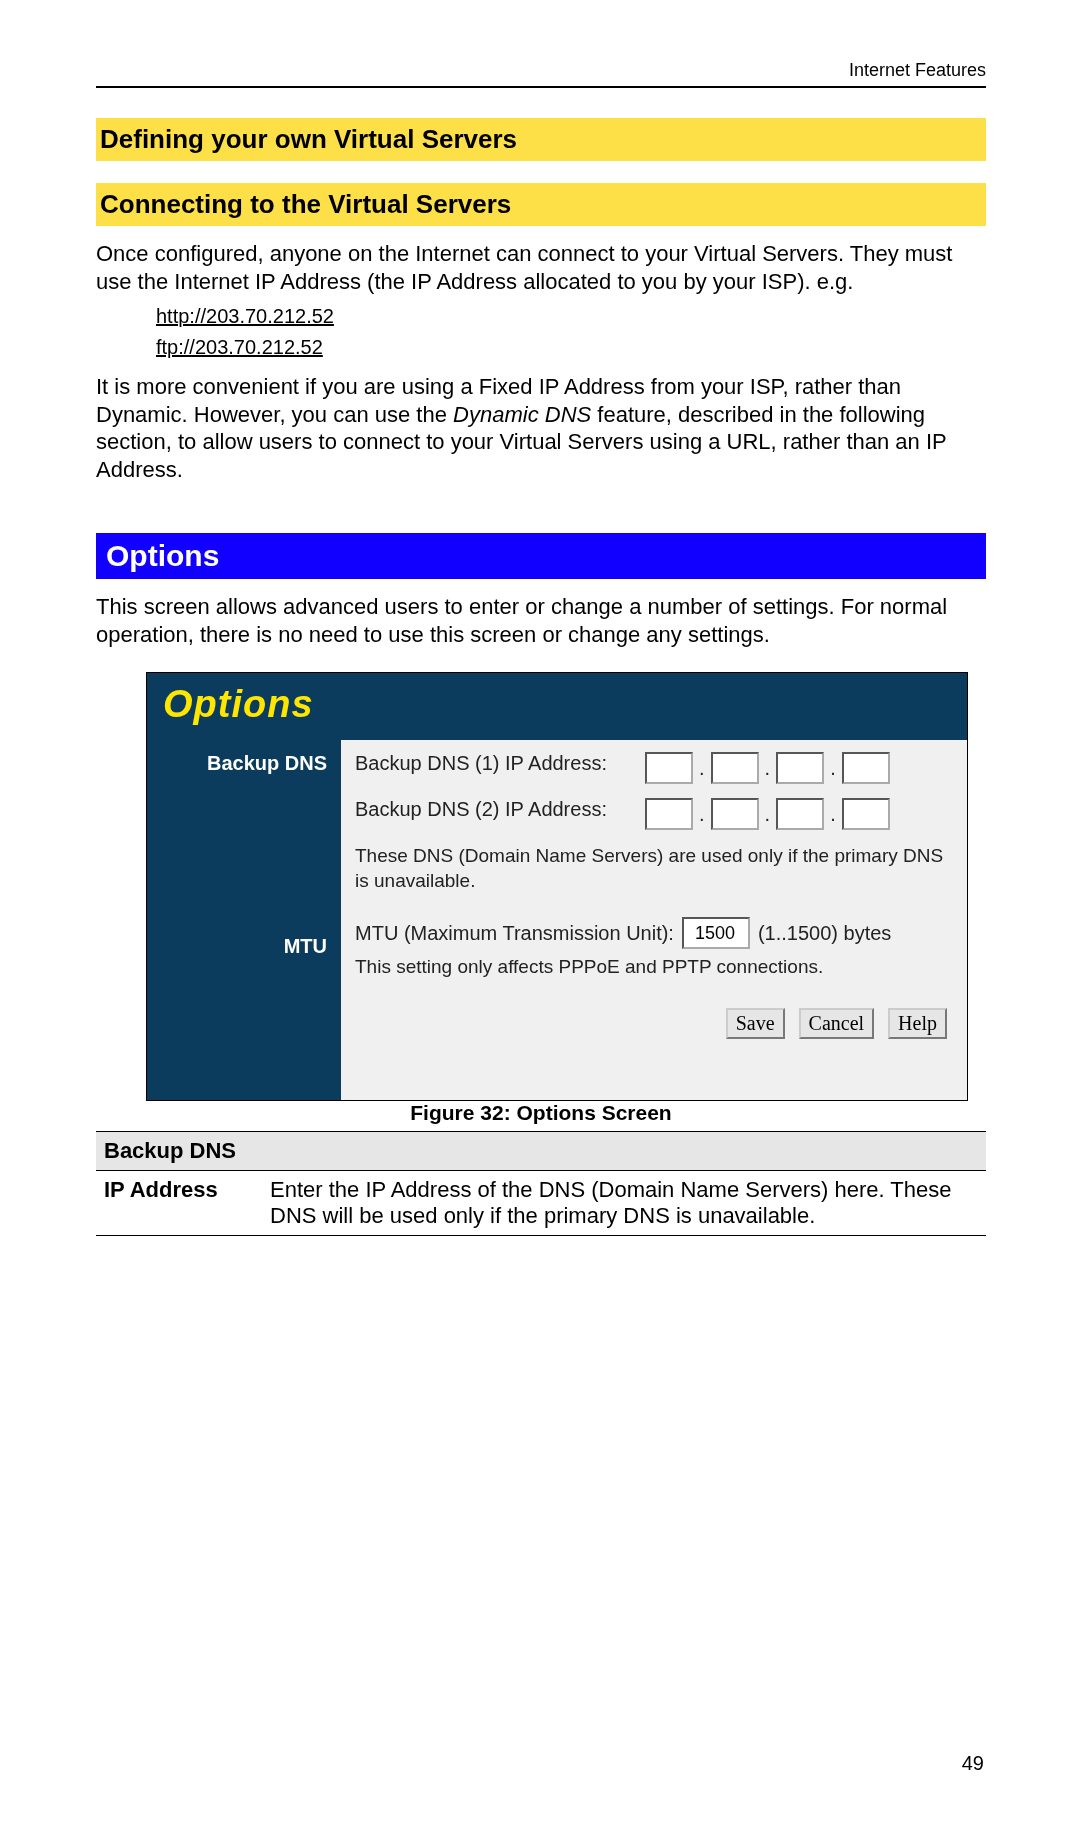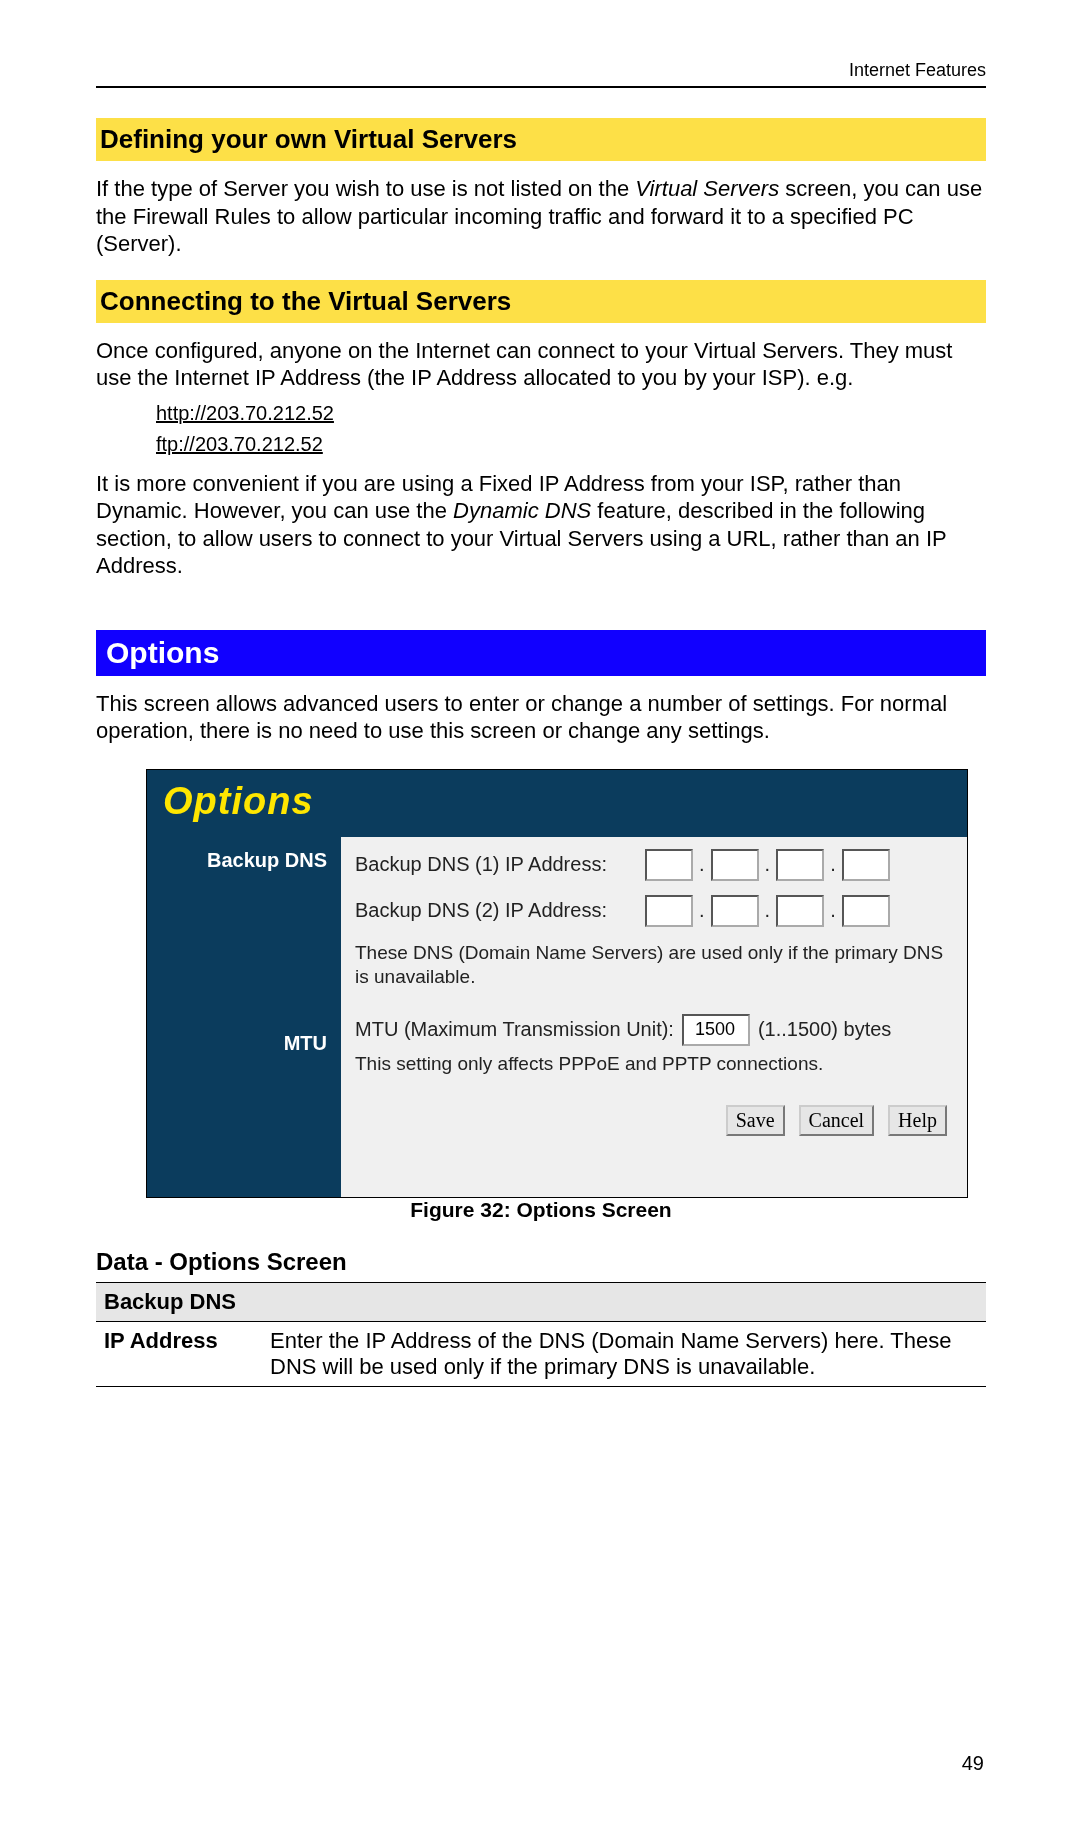--- a/index.html
+++ b/index.html
@@ -87,21 +87,21 @@
   .opt-left .lbl-backup { position: absolute; top: 12px; right: 14px; font-weight: bold; }
   .opt-left .lbl-mtu    { position: absolute; top: 195px; right: 14px; font-weight: bold; }
   .opt-right {
     flex: 1;
     background: #f0f0f0;
     padding: 12px 14px 14px 14px;
     font-family: Arial, Helvetica, sans-serif;
     font-size: 20px;
     color: #222;
   }
-  .row { display: flex; align-items: center; margin-bottom: 14px; }
+  .row { display: flex; margin-bottom: 14px; }
   .row-label { flex: 0 0 290px; }
   .ipgroup { display: flex; gap: 4px; align-items: center; }
   .ipgroup input {
     width: 40px; height: 26px; border: 2px inset #aaa; background: #fff;
     font-size: 16px;
   }
   .dot { margin: 0 2px; }
   .note { font-size: 19px; margin-top: 6px; line-height: 1.3; }
   .mtu-row { display: flex; align-items: center; margin-top: 24px; }
   .mtu-input {
@@ -155,23 +155,20 @@
 </style>
 </head>
 <body>
 
 <div class="page">
 
   <div class="header-label">Internet Features</div>
   <hr class="header-rule">
 
   <div class="sec-heading">Defining your own Virtual Servers</div>
-  <div class="body-text">
-    <span>If the type of Server you wish to use is not listed on the </span><span class="italic">Virtual Servers</span><span> screen, you can use the Firewall Rules to allow particular incoming traffic and forward it to a specified PC (Server).</span>
-  </div>
 
   <div class="sec-heading">Connecting to the Virtual Servers</div>
   <div class="body-text">Once configured, anyone on the Internet can connect to your Virtual Servers. They must use the Internet IP Address (the IP Address allocated to you by your ISP). e.g.</div>
   <div class="url-block">
     <div>http://203.70.212.52</div>
     <div>ftp://203.70.212.52</div>
   </div>
   <div class="body-text">
     <span>It is more convenient if you are using a Fixed IP Address from your ISP, rather than Dynamic.  However, you can use the </span><span class="italic">Dynamic DNS</span><span> feature, described in the following section, to allow users to connect to your Virtual Servers using a URL, rather than an IP Address.</span>
   </div>
@@ -224,21 +221,20 @@
           <button class="btn">Save</button>
           <button class="btn">Cancel</button>
           <button class="btn">Help</button>
         </div>
       </div>
     </div>
   </div>
 
   <div class="fig-caption">Figure 32: Options Screen</div>
 
-  <div class="sub-heading">Data - Options Screen</div>
   <table class="data">
     <tbody>
         <tr>
           <th class="section" colspan="2">Backup DNS</th>
         </tr>
     <tr>
       <td class="key">IP Address</td>
       <td>Enter the IP Address of the DNS (Domain Name Servers) here. These DNS will be used only if the primary DNS is unavailable.</td>
     </tr>
   </tbody>

